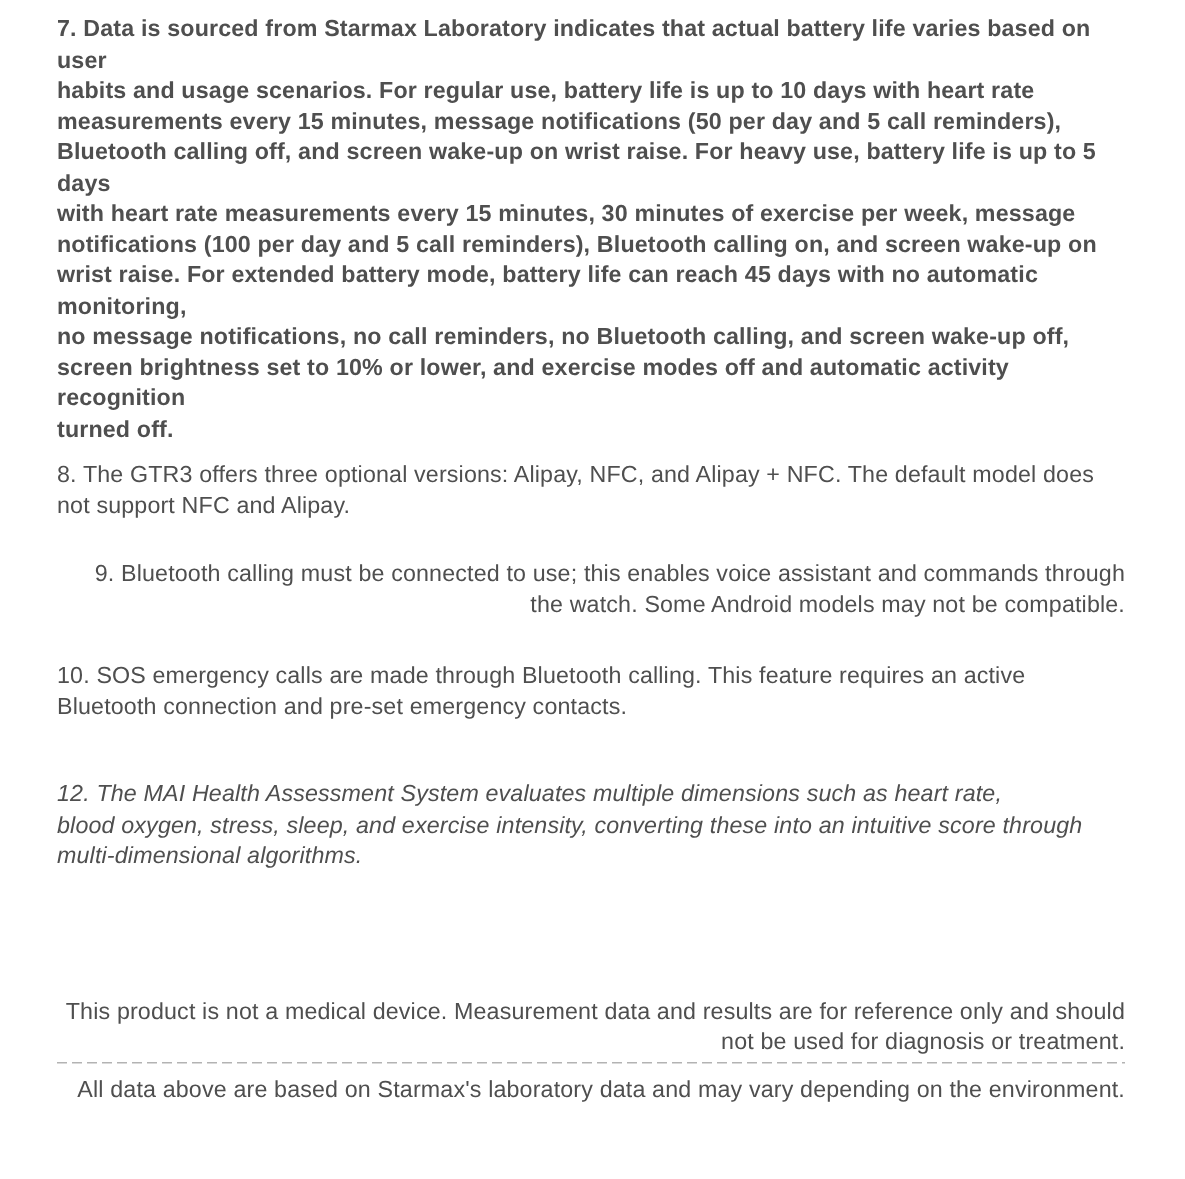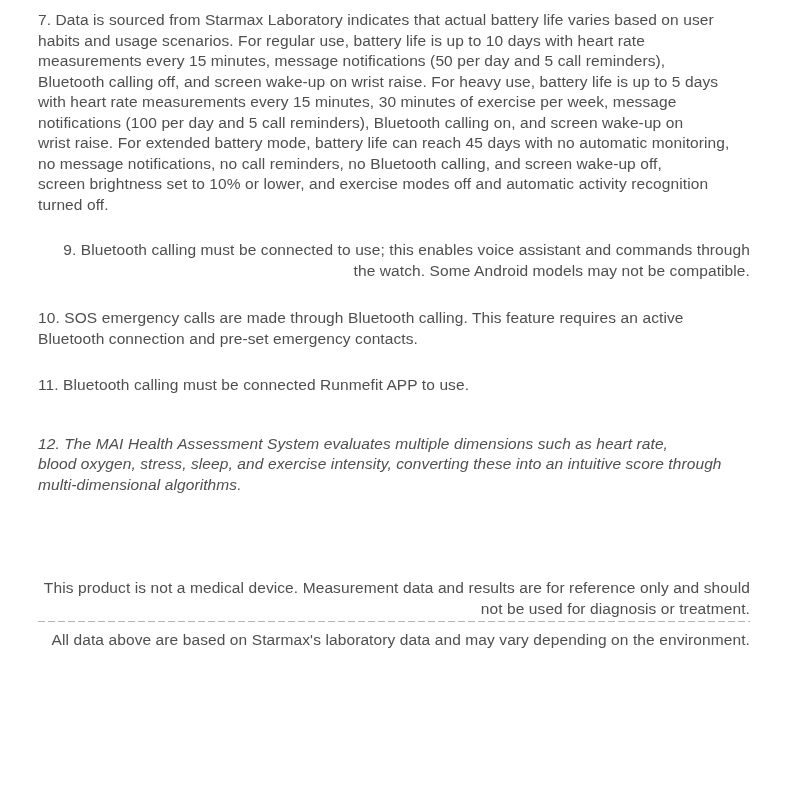--- a/index.html
+++ b/index.html
@@ -19,21 +19,21 @@
     width: 790px;
     height: 786px;
     padding: 10px 40px 0 38px;
   }
   .note {
     font-size: 15.5px;
     line-height: 20.5px;
     white-space: pre-line;
     letter-spacing: 0.1px;
   }
-  .note-7  { margin-top: 0; }
+  .note-7  { margin-top: 0; font-weight: bold; }
   .note-8  { margin-top: 10px; }
   .note-9  { margin-top: 25px; text-align: right; }
   .note-10 { margin-top: 27px; }
   .note-11 { margin-top: 26px; }
   .note-12 { margin-top: 38px; font-style: italic; }
   .footer-note {
     font-size: 15.5px;
     line-height: 20.5px;
     white-space: pre-line;
     text-align: right;
@@ -60,28 +60,29 @@
 habits and usage scenarios. For regular use, battery life is up to 10 days with heart rate
 measurements every 15 minutes, message notifications (50 per day and 5 call reminders),
 Bluetooth calling off, and screen wake-up on wrist raise. For heavy use, battery life is up to 5 days
 with heart rate measurements every 15 minutes, 30 minutes of exercise per week, message
 notifications (100 per day and 5 call reminders), Bluetooth calling on, and screen wake-up on
 wrist raise. For extended battery mode, battery life can reach 45 days with no automatic monitoring,
 no message notifications, no call reminders, no Bluetooth calling, and screen wake-up off,
 screen brightness set to 10% or lower, and exercise modes off and automatic activity recognition
 turned off.</div>
 
+  <div class="note note-8">8. The GTR3 offers three optional versions: Alipay, NFC, and Alipay + NFC. The default model does
+not support NFC and Alipay.</div>
 
   <div class="note note-9">9. Bluetooth calling must be connected to use; this enables voice assistant and commands through
 the watch. Some Android models may not be compatible.</div>
 
   <div class="note note-10">10. SOS emergency calls are made through Bluetooth calling. This feature requires an active
 Bluetooth connection and pre-set emergency contacts.</div>
 
-  <div class="note note-11">11. Bluetooth calling must be connected Runmefit APP to use.</div>
 
   <div class="note note-12">12. The MAI Health Assessment System evaluates multiple dimensions such as heart rate,
 blood oxygen, stress, sleep, and exercise intensity, converting these into an intuitive score through
 multi-dimensional algorithms.</div>
 
   <div class="footer-note medical-disclaimer">This product is not a medical device. Measurement data and results are for reference only and should
 not be used for diagnosis or treatment.</div>
 
   <div class="divider-dashed"></div>
 

